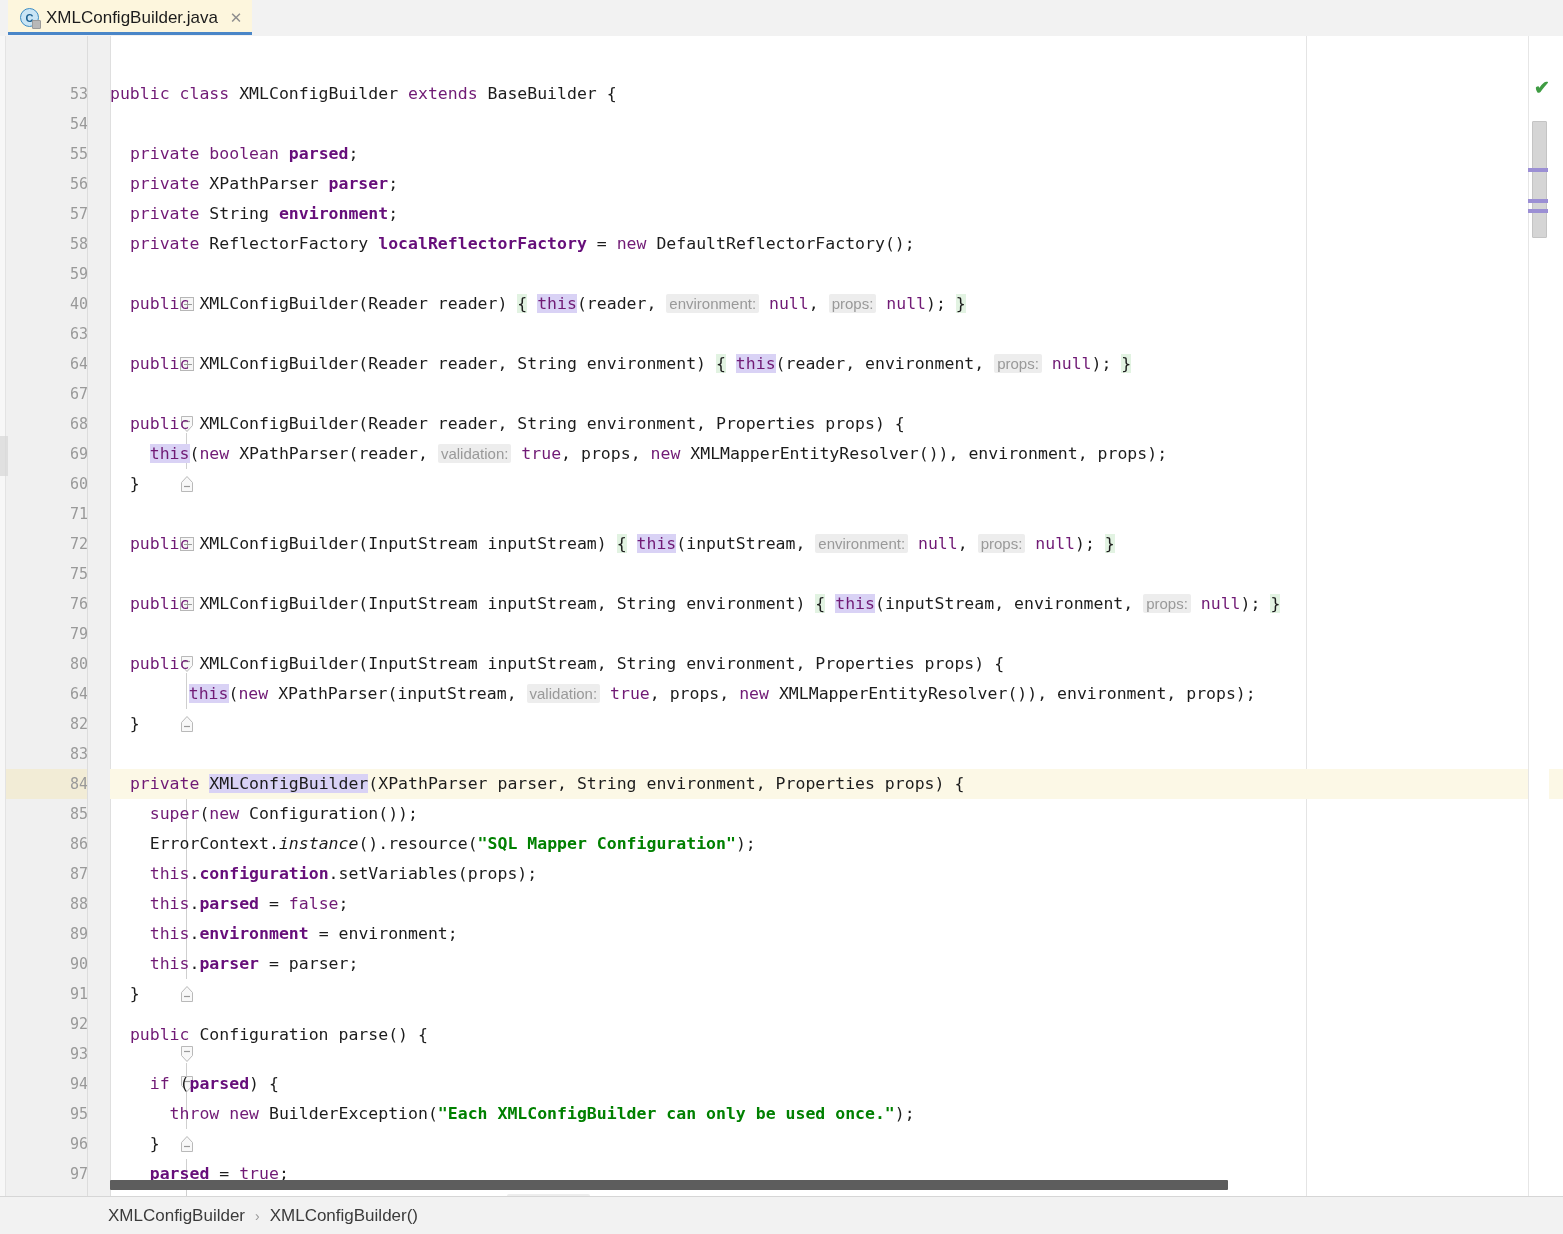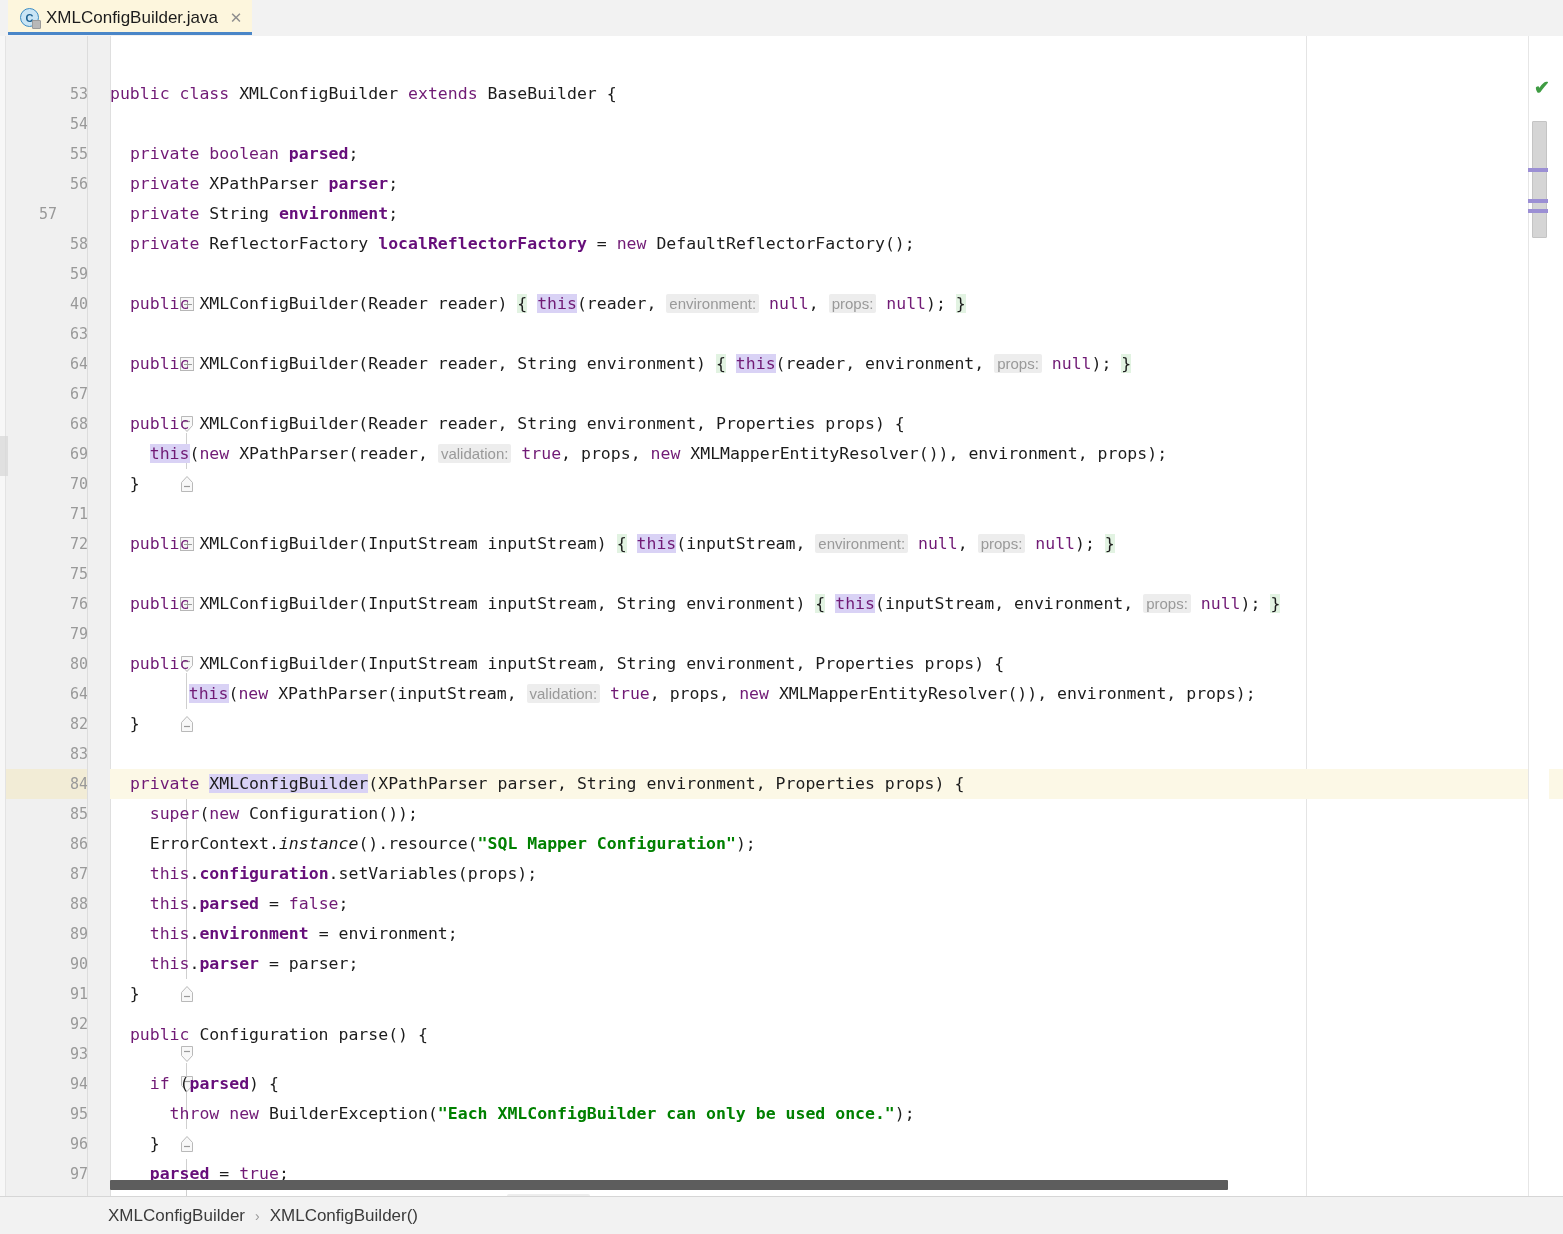--- a/index.html
+++ b/index.html
@@ -117,30 +117,30 @@
     <span id="tab-close">✕</span>
   </div>
 </div>
 
 <div id="editor">
   <div id="gutter">
       <div class="lnum" style="top: 43px;">53</div>
       <div class="lnum" style="top: 73px;">54</div>
       <div class="lnum" style="top: 103px;">55</div>
       <div class="lnum" style="top: 133px;">56</div>
-      <div class="lnum" style="top: 163px; text-align: center;">57</div>
+      <div class="lnum" style="top: 163px;">57</div>
       <div class="lnum" style="top: 193px;">58</div>
       <div class="lnum" style="top: 223px;">59</div>
       <div class="lnum" style="top: 253px;">40</div>
       <div class="lnum" style="top: 283px;">63</div>
       <div class="lnum" style="top: 313px;">64</div>
       <div class="lnum" style="top: 343px;">67</div>
       <div class="lnum" style="top: 373px;">68</div>
       <div class="lnum" style="top: 403px;">69</div>
-      <div class="lnum" style="top: 433px;">70</div>
+      <div class="lnum" style="top: 433px;">60</div>
       <div class="lnum" style="top: 463px;">71</div>
       <div class="lnum" style="top: 493px;">72</div>
       <div class="lnum" style="top: 523px;">75</div>
       <div class="lnum" style="top: 553px;">76</div>
       <div class="lnum" style="top: 583px;">79</div>
       <div class="lnum" style="top: 613px;">80</div>
       <div class="lnum" style="top: 643px;">64</div>
       <div class="lnum" style="top: 673px;">82</div>
       <div class="lnum" style="top: 703px;">83</div>
       <div id="caretline-gutter" style="top: 733px;"></div>

